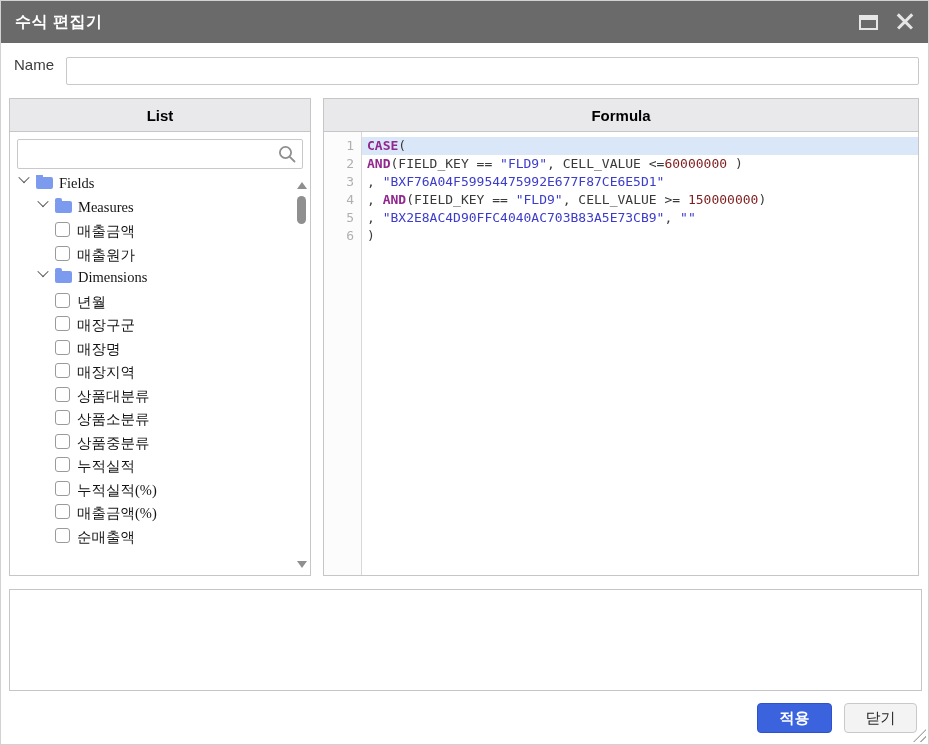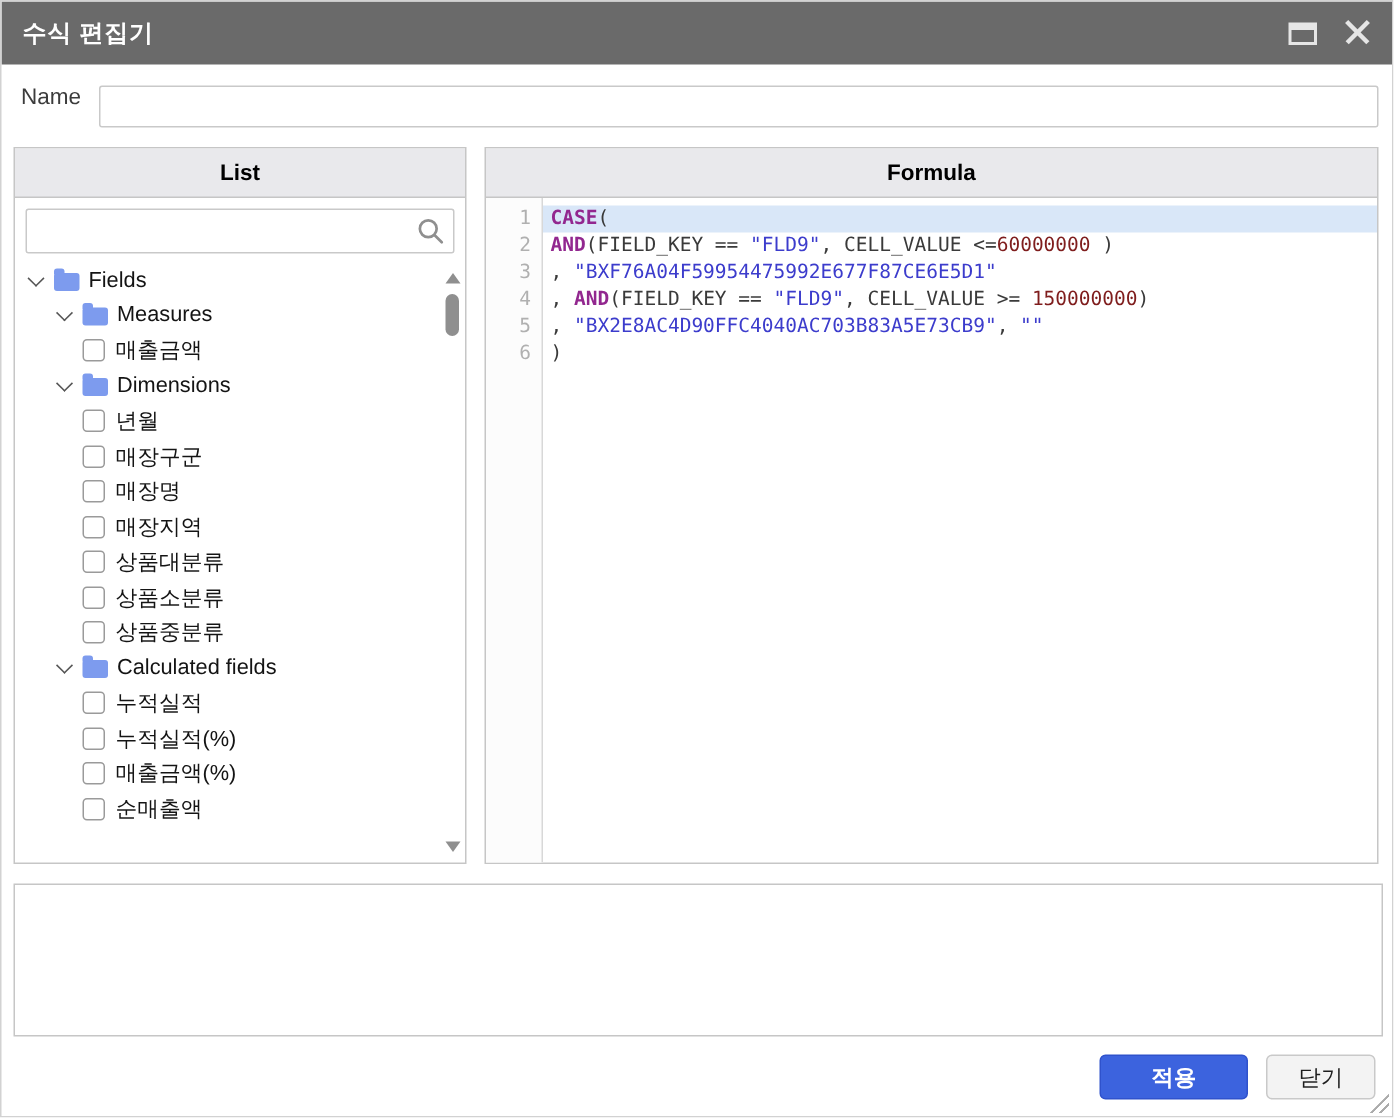--- a/index.html
+++ b/index.html
@@ -25,21 +25,21 @@
   .panel { position:absolute; top:97px; height:478px; border:1px solid #c6c6c6; background:#fff; }
   .panel-header { height:33px; background:#e9e9ec; border-bottom:1px solid #c6c6c6; display:flex; align-items:center; justify-content:center; font-size:15px; font-weight:bold; color:#000000; }
 
   
   .list-panel { left:8px; width:302px; }
   .search-wrap { position:relative; margin:7px; }
   .search-input { width:100%; height:30px; border:1px solid #c9c9c9; border-radius:2px; font-size:14px; padding:0 32px 0 8px; outline:none; }
   .search-icon { position:absolute; right:7px; top:6px; width:18px; height:18px; }
 
   .tree { position:absolute; left:0; top:76px; right:16px; bottom:0; overflow:hidden; }
-  .tree-row { display:flex; align-items:center; height:23.5px; cursor:default; }
+  .tree-row { display:flex; align-items:flex-start; height:23.5px; cursor:default;font-family:Liberation Serif, serif; }
   .tree-row.lvl0 { padding-left:10px; }
   .tree-row.lvl1 { padding-left:29px; }
   .tree-row.lvl2 { padding-left:45px; }
   .chev { width:8px; height:8px; border-right:1.6px solid #555; border-bottom:1.6px solid #555; transform:rotate(45deg) translate(-1px,-1px); margin-right:8px; flex:0 0 auto; }
   .folder { position:relative; width:17px; height:12px; background:#7d9bee; border-radius:2px; margin-right:6px; margin-top:2px; flex:0 0 auto; }
   .folder::before { content:""; position:absolute; left:0; top:-3px; width:7px; height:4px; background:#7d9bee; border-radius:2px 2px 0 0; }
   .cb { width:15px; height:15px; border:1px solid #9a9a9a; border-radius:3px; background:#fff; margin-right:7px; flex:0 0 auto; }
   .tree-row .lbl { font-size:14.5px; color:#141414; white-space:nowrap; }
 
   
@@ -61,21 +61,21 @@
   .tok-plain { color:#3a3a3a; }
   .tok-string { color:#3c3ccc; }
   .tok-number { color:#7f1d1d; }
 
   
   .desc-box { position:absolute; left:8px; top:588px; width:913px; height:102px; border:1px solid #c6c6c6; resize:none; outline:none; font-family:"Liberation Sans",sans-serif; font-size:14px; padding:6px; background:#fff; }
 
   
   .footer { position:absolute; right:11px; top:702px; display:flex; gap:12px; }
   .btn { height:30px; border-radius:4px; font-size:15px; cursor:pointer; font-family:"Liberation Sans","DejaVu Sans",sans-serif; }
-  .btn-apply { width:99px; background:#3c63de; border:1px solid #2f52cc; color:#fff; font-weight:bold; }
+  .btn-apply { width:75px; background:#3c63de; border:1px solid #2f52cc; color:#fff; font-weight:bold; }
   .btn-cancel { width:73px; background:#f3f3f3; border:1px solid #c9c9c9; color:#1e1e1e; }
 
   
   .resize-grip { position:absolute; right:2px; bottom:2px; width:13px; height:13px; background:repeating-linear-gradient(135deg,#ababab 0 1.5px,transparent 1.5px 4.5px); clip-path:polygon(100% 0,100% 100%,0 100%); }
 </style>
 </head>
 <body>
 
 <div class="dialog">
 
@@ -109,20 +109,24 @@
         </div>
         <div class="tree-row lvl1">
           <span class="chev"></span>
           <span class="folder"></span>
           <span class="lbl">Measures</span>
         </div>
         <div class="tree-row lvl2">
           <span class="cb"></span>
           <span class="lbl">매출금액</span>
         </div>
+        <div class="tree-row lvl2">
+          <span class="cb"></span>
+          <span class="lbl">매출원가</span>
+        </div>
         <div class="tree-row lvl1">
           <span class="chev"></span>
           <span class="folder"></span>
           <span class="lbl">Dimensions</span>
         </div>
         <div class="tree-row lvl2">
           <span class="cb"></span>
           <span class="lbl">년월</span>
         </div>
         <div class="tree-row lvl2">
@@ -141,25 +145,20 @@
           <span class="cb"></span>
           <span class="lbl">상품대분류</span>
         </div>
         <div class="tree-row lvl2">
           <span class="cb"></span>
           <span class="lbl">상품소분류</span>
         </div>
         <div class="tree-row lvl2">
           <span class="cb"></span>
           <span class="lbl">상품중분류</span>
-        </div>
-        <div class="tree-row lvl1">
-          <span class="chev"></span>
-          <span class="folder"></span>
-          <span class="lbl">Calculated fields</span>
         </div>
         <div class="tree-row lvl2">
           <span class="cb"></span>
           <span class="lbl">누적실적</span>
         </div>
         <div class="tree-row lvl2">
           <span class="cb"></span>
           <span class="lbl">누적실적(%)</span>
         </div>
         <div class="tree-row lvl2">

